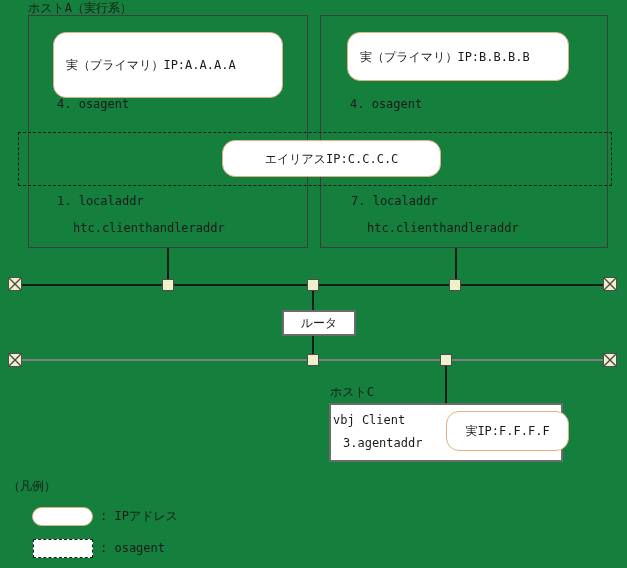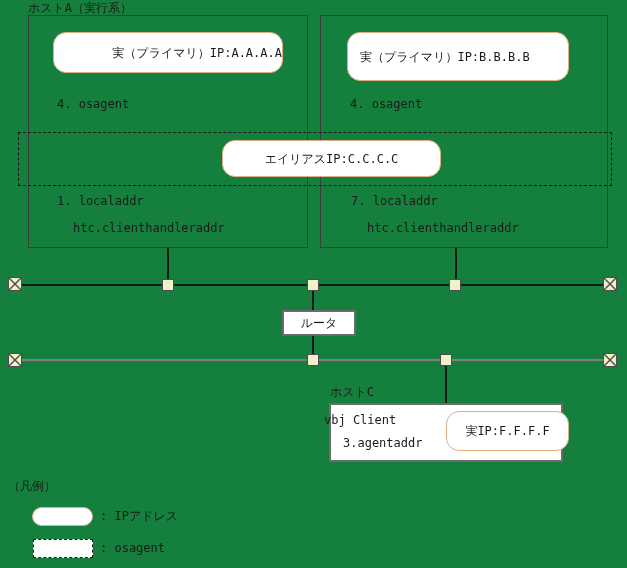--- a/index.html
+++ b/index.html
@@ -52,21 +52,21 @@
   .legend-pill{border:1.5px solid var(--ip-pill-border);border-radius:10px;background:#fff;}
   .legend-dash{border:1.5px dashed var(--dashed-border);background:#fff;}
 </style>
 </head>
 <body>
 
 <div class="canvas">
 
   <div class="label" style="left:28px;top:1px;">ホストA（実行系）</div>
   <div class="abs hostbox" style="left:28px;top:15px;width:280px;height:233px;"></div>
-  <div class="abs pill lead" style="left:53px;top:32px;width:230px;height:41px;justify-content:flex-end;">
+  <div class="abs pill lead" style="left:53px;top:32px;width:230px;height:66px;">
     <span class="pill-text">実（プライマリ）IP:A.A.A.A</span>
   </div>
   <div class="label" style="left:57px;top:97px;">4. osagent</div>
   <div class="label" style="left:57px;top:194px;">1. localaddr</div>
   <div class="label" style="left:73px;top:221px;">htc.clienthandleraddr</div>
 
   <div class="abs hostbox" style="left:320px;top:15px;width:288px;height:233px;"></div>
   <div class="abs pill lead" style="left:347px;top:32px;width:222px;height:49px;">
     <span class="pill-text">実（プライマリ）IP:B.B.B.B</span>
   </div>
@@ -117,21 +117,21 @@
         <line x1="0" y1="0" x2="12" y2="12"></line>
         <line x1="12" y1="0" x2="0" y2="12"></line>
       </svg>
   </div>
   <div class="node" style="left:307px;top:354px;"></div>
   <div class="node" style="left:440px;top:354px;"></div>
 
   <div class="vline" style="left:445px;top:366px;height:37px;"></div>
   <div class="label" style="left:330px;top:385px;">ホストC</div>
   <div class="abs graybox" style="left:329px;top:403px;width:234px;height:59px;"></div>
-  <div class="label" style="left:324px;top:413px;">vbj Client</div>
+  <div class="label" style="left:333px;top:413px;">vbj Client</div>
   <div class="label" style="left:343px;top:436px;">3.agentaddr</div>
   <div class="abs pill centered" style="left:446px;top:411px;width:123px;height:40px;">
     <span class="pill-text">実IP:F.F.F.F</span>
   </div>
 
   <div class="label" style="left:8px;top:479px;">（凡例）</div>
   <div class="abs legend-pill" style="left:32px;top:507px;width:61px;height:19px;"></div>
   <div class="label" style="left:100px;top:509px;">: IPアドレス</div>
   <div class="abs legend-dash" style="left:33px;top:539px;width:60px;height:19px;"></div>
   <div class="label" style="left:100px;top:541px;">: osagent</div>

